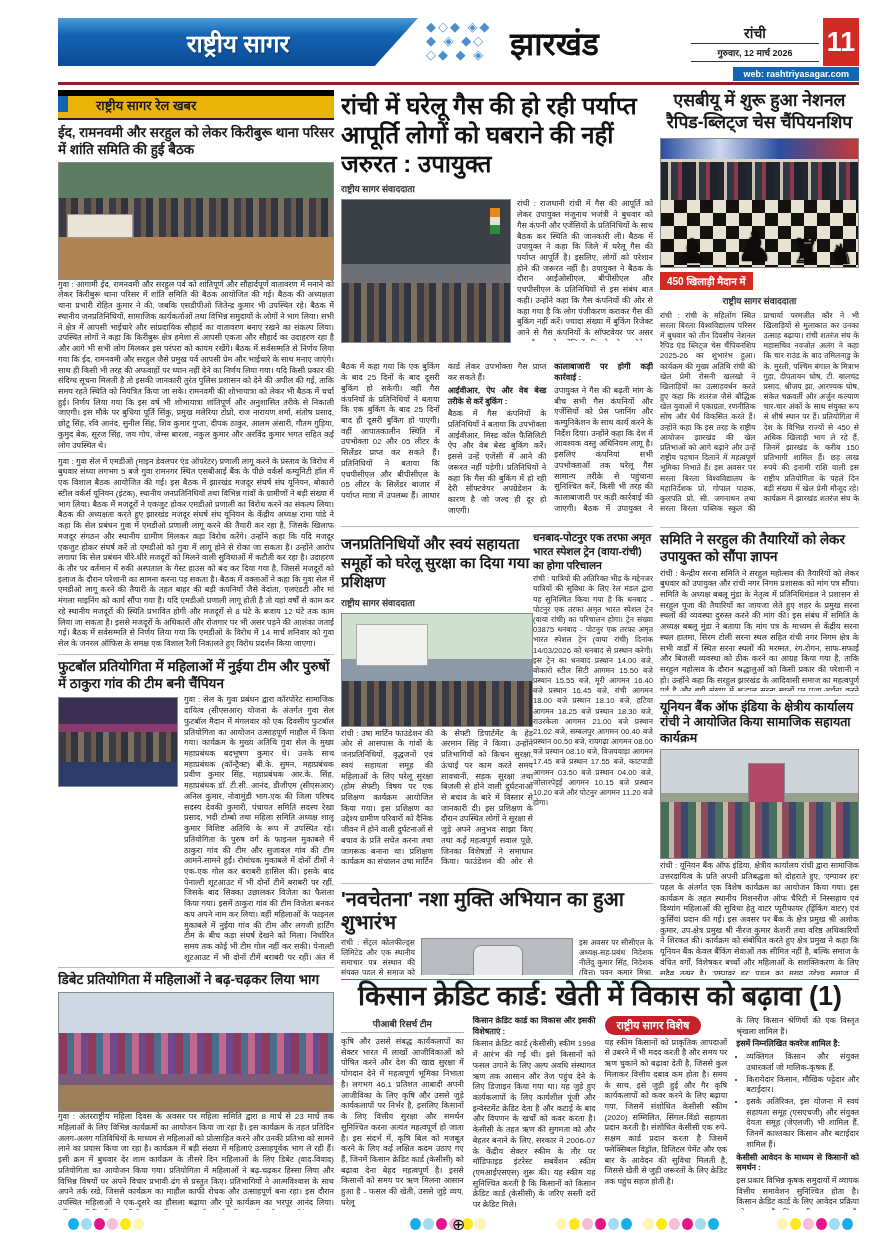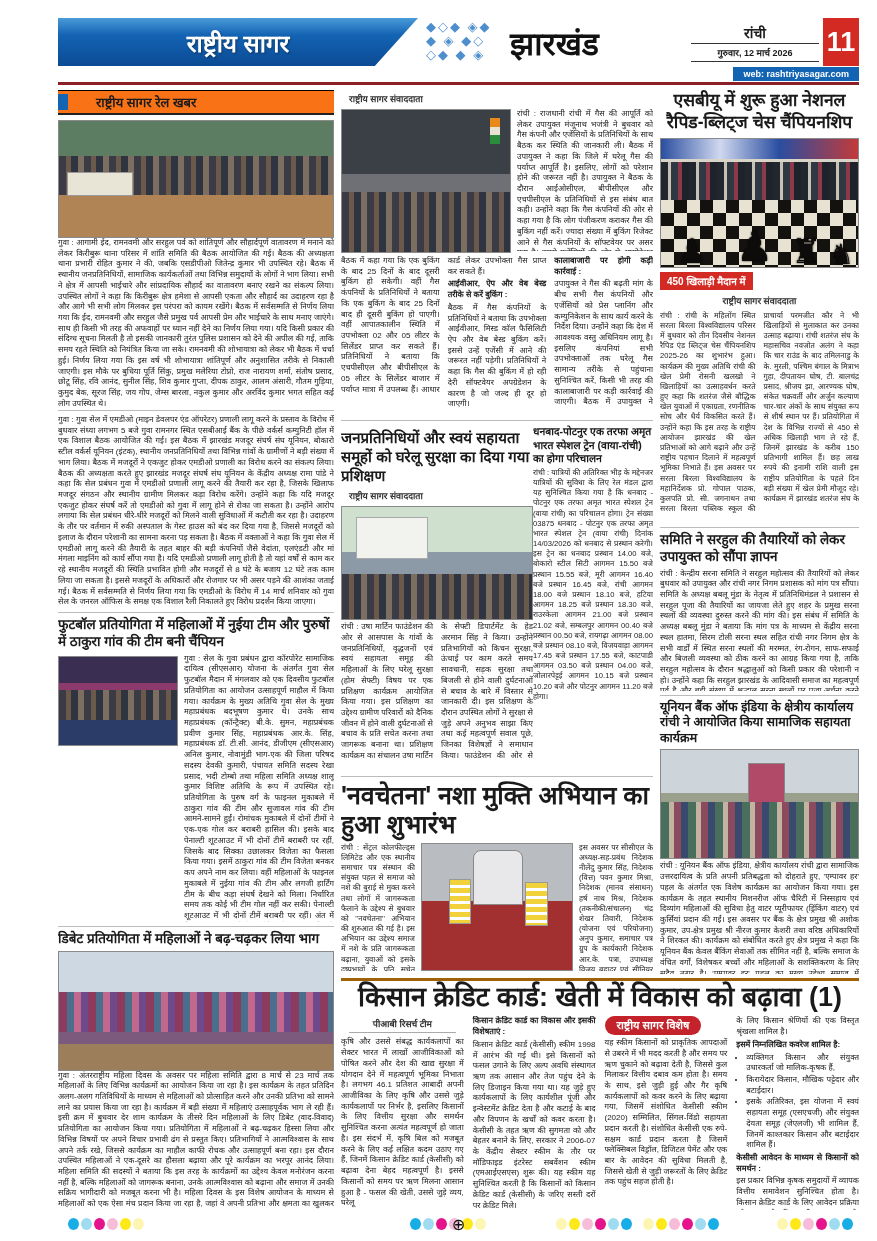--- a/index.html
+++ b/index.html
@@ -26,50 +26,50 @@
                    padding:1px 10px;line-height:12px;}
   .redRule{height:3px;background:#8c1f24;margin-top:1px;margin-bottom:5px;}
   
   .content{display:flex;gap:7px;height:1120px;overflow:hidden;}
   .colL{width:276px;flex:none;}
   .rightWrap{flex:1;display:flex;flex-direction:column;min-width:0;}
   .topSection{display:flex;gap:7px;height:902px;overflow:hidden;}
   .colC{width:312px;flex:none;}
   .colR{flex:1;min-width:0;}
   
-  .railBox{border-top:1px solid #000000;border-bottom:2px solid #222;background:#f97316;
-           display:flex;align-items:center;height:22px;margin-bottom:5px;}
+  .railBox{border-top:6px solid #000000;border-bottom:2px solid #222;background:#eab308;
+           display:flex;align-items:flex-start;height:22px;margin-bottom:5px;}
   .railBox .sq{width:10px;height:16px;background:#1464b4;margin-right:28px;}
   .railBox .lbl{font-size:13px;font-weight:bold;}
   .h-sm{font-size:13.5px;font-weight:bold;line-height:1.25;margin:3px 0;}
   .h-md{font-size:15px;font-weight:bold;line-height:1.25;margin:4px 0;}
   .h-lg{font-size:24px;font-weight:bold;line-height:1.2;margin:2px 0 4px;color:#111;}
   .h-chess{font-size:17.5px;font-weight:bold;line-height:1.25;text-align:center;margin:0 0 4px;}
-  .byline{font-size:9px;font-weight:bold;color:#333;margin:2px 8px 4px;}
+  .byline{font-size:9px;font-weight:bold;color:#333;margin:2px 0 4px;}
   .body{font-size:8px;line-height:1.34;text-align:justify;overflow:hidden;}
   .cols2{column-count:2;column-gap:8px;}
   .cols3{column-count:3;column-gap:8px;}
   .body p{margin:0 0 2px;}
   .bsub{font-weight:bold;}
   .photo{position:relative;border:1px solid #8a8a8a;overflow:hidden;background:#cfcabf;}
   .pplRow{position:absolute;left:0;right:0;height:34%;
           background:repeating-linear-gradient(90deg,#3b3b46 0 7px,#6b5a4c 7px 12px,#2e3440 12px 19px,#7c6f62 19px 25px);}
   .sep{border-top:1px solid #bbb;margin:4px 0;}
   .redLabel{display:inline-block;background:#d42a24;color:#fff;font-size:10px;font-weight:bold;
             padding:2px 7px;margin-bottom:2px;}
   .badge{display:inline-block;background:#c4232b;color:#fff;font-size:11px;font-weight:bold;
          padding:2px 12px;border-radius:10px;margin:0 0 3px;}
   
   .chessBoard{position:absolute;left:0;right:0;bottom:0;height:52%;
      background:repeating-conic-gradient(#14120f 0% 25%,#e8e2d2 0% 50%) 0 0/26px 26px;}
   .chessBanner{position:absolute;left:0;right:0;top:0;height:16%;
      background:linear-gradient(90deg,#2a4ea0,#cfd8ef 30%,#2a4ea0 60%,#c23a3a);}
   .chessPiece{position:absolute;font-size:34px;color:#0d0c0a;bottom:-4px;text-shadow:0 0 2px #000;}
   
-  .kcc{border-top:3px solid #a16207;margin-top:4px;padding-top:2px;height:232px;overflow:hidden;}
+  .kcc{border-top:1px solid #a16207;margin-top:4px;padding-top:2px;height:232px;overflow:hidden;}
   .kcc h1{font-size:27px;font-weight:bold;text-align:center;margin:0 0 4px;line-height:1.1;}
   .kccCols{display:flex;gap:9px;}
   .kccCols .c{flex:1;min-width:0;}
   .kcc .byline{text-align:center;border-bottom:1px solid #aaa;padding-bottom:2px;}
   .kcc ul{margin:1px 0 2px 10px;padding:0;}
   .kcc li{margin:0 0 1px;}
   
   .foot{display:flex;align-items:center;height:24px;margin-top:2px;position:relative;}
   .dots{display:flex;gap:2px;position:absolute;top:6px;}
   .dot{width:11px;height:12px;border-radius:50%;}
@@ -100,20 +100,21 @@
 
   <div class="content">
 
     <div class="colL">
       <div class="railBox">
         <div class="sq"></div>
         <div class="lbl">राष्ट्रीय सागर रेल खबर</div>
       </div>
 
       <div>
+        <div class="h-sm">ईद, रामनवमी और सरहुल को लेकर किरीबुरू थाना परिसर में शांति समिति की हुई बैठक</div>
         <div class="photo" style="height:116px;background:linear-gradient(180deg,#5d7d62 0 34%,#b08455 34% 100%);">
           <div class="pplRow" style="top:30%;"></div>
           <div style="position:absolute;left:8px;top:44%;width:64px;height:22px;background:#e8e4d6;border:1px solid #999;"></div>
         </div>
         <div class="body" style="max-height:168px;">गुवा : आगामी ईद, रामनवमी और सरहुल पर्व को शांतिपूर्ण और सौहार्दपूर्ण वातावरण में मनाने को लेकर किरीबुरू थाना परिसर में शांति समिति की बैठक आयोजित की गई। बैठक की अध्यक्षता थाना प्रभारी रोहित कुमार ने की, जबकि एसडीपीओ जितेन्द्र कुमार भी उपस्थित रहे। बैठक में स्थानीय जनप्रतिनिधियों, सामाजिक कार्यकर्ताओं तथा विभिन्न समुदायों के लोगों ने भाग लिया। सभी ने क्षेत्र में आपसी भाईचारे और सांप्रदायिक सौहार्द का वातावरण बनाए रखने का संकल्प लिया। उपस्थित लोगों ने कहा कि किरीबुरू क्षेत्र हमेशा से आपसी एकता और सौहार्द का उदाहरण रहा है और आगे भी सभी लोग मिलकर इस परंपरा को कायम रखेंगे। बैठक में सर्वसम्मति से निर्णय लिया गया कि ईद, रामनवमी और सरहुल जैसे प्रमुख पर्व आपसी प्रेम और भाईचारे के साथ मनाए जाएंगे। साथ ही किसी भी तरह की अफवाहों पर ध्यान नहीं देने का निर्णय लिया गया। यदि किसी प्रकार की संदिग्ध सूचना मिलती है तो इसकी जानकारी तुरंत पुलिस प्रशासन को देने की अपील की गई, ताकि समय रहते स्थिति को नियंत्रित किया जा सके। रामनवमी की शोभायात्रा को लेकर भी बैठक में चर्चा हुई। निर्णय लिया गया कि इस वर्ष भी शोभायात्रा शांतिपूर्ण और अनुशासित तरीके से निकाली जाएगी। इस मौके पर बुधिया पूर्ति सिंकु, प्रमुख मलेरिया टोप्नो, राज नारायण शर्मा, संतोष प्रसाद, छोटू सिंह, रवि आनंद, सुनील सिंह, शिव कुमार गुप्ता, दीपक ठाकुर, आलम अंसारी, गौतम गुड़िया, कुमुद बेक, सूरज सिंह, जय गोप, जेम्स बारला, नकुल कुमार और अरविंद कुमार भगत सहित कई लोग उपस्थित थे।</div>
       </div>
 
       <div class="sep"></div>
       <div>
         <div class="body" style="max-height:248px;">गुवा : गुवा सेल में एमडीओ (माइन डेवलपर एंड ऑपरेटर) प्रणाली लागू करने के प्रस्ताव के विरोध में बुधवार संध्या लगभग 5 बजे गुवा रामनगर स्थित एसबीआई बैंक के पीछे वर्कर्स कम्युनिटी हॉल में एक विशाल बैठक आयोजित की गई। इस बैठक में झारखंड मजदूर संघर्ष संघ यूनियन, बोकारो स्टील वर्कर्स यूनियन (इंटक), स्थानीय जनप्रतिनिधियों तथा विभिन्न गांवों के ग्रामीणों ने बड़ी संख्या में भाग लिया। बैठक में मजदूरों ने एकजुट होकर एमडीओ प्रणाली का विरोध करने का संकल्प लिया। बैठक की अध्यक्षता करते हुए झारखंड मजदूर संघर्ष संघ यूनियन के केंद्रीय अध्यक्ष रामा पांडे ने कहा कि सेल प्रबंधन गुवा में एमडीओ प्रणाली लागू करने की तैयारी कर रहा है, जिसके खिलाफ मजदूर संगठन और स्थानीय ग्रामीण मिलकर कड़ा विरोध करेंगे। उन्होंने कहा कि यदि मजदूर एकजुट होकर संघर्ष करें तो एमडीओ को गुवा में लागू होने से रोका जा सकता है। उन्होंने आरोप लगाया कि सेल प्रबंधन धीरे-धीरे मजदूरों को मिलने वाली सुविधाओं में कटौती कर रहा है। उदाहरण के तौर पर वर्तमान में रुकी अस्पताल के गेस्ट हाउस को बंद कर दिया गया है, जिससे मजदूरों को इलाज के दौरान परेशानी का सामना करना पड़ सकता है। बैठक में वक्ताओं ने कहा कि गुवा सेल में एमडीओ लागू करने की तैयारी के तहत बाहर की बड़ी कंपनियों जैसे वेदांता, एलएंडटी और मां मंगला माइनिंग को कार्य सौंपा गया है। यदि एमडीओ प्रणाली लागू होती है तो यहां वर्षों से काम कर रहे स्थानीय मजदूरों की स्थिति प्रभावित होगी और मजदूरों से 8 घंटे के बजाय 12 घंटे तक काम लिया जा सकता है। इससे मजदूरों के अधिकारों और रोजगार पर भी असर पड़ने की आशंका जताई गई। बैठक में सर्वसम्मति से निर्णय लिया गया कि एमडीओ के विरोध में 14 मार्च शनिवार को गुवा सेल के जनरल ऑफिस के समक्ष एक विशाल रैली निकालते हुए विरोध प्रदर्शन किया जाएगा।</div>
@@ -138,29 +139,30 @@
         </div>
         <div class="body" style="max-height:150px;">गुवा : अंतरराष्ट्रीय महिला दिवस के अवसर पर महिला समिति द्वारा 8 मार्च से 23 मार्च तक महिलाओं के लिए विभिन्न कार्यक्रमों का आयोजन किया जा रहा है। इस कार्यक्रम के तहत प्रतिदिन अलग-अलग गतिविधियों के माध्यम से महिलाओं को प्रोत्साहित करने और उनकी प्रतिभा को सामने लाने का प्रयास किया जा रहा है। कार्यक्रम में बड़ी संख्या में महिलाएं उत्साहपूर्वक भाग ले रही हैं। इसी क्रम में बुधवार देर शाम कार्यक्रम के तीसरे दिन महिलाओं के लिए डिबेट (वाद-विवाद) प्रतियोगिता का आयोजन किया गया। प्रतियोगिता में महिलाओं ने बढ़-चढ़कर हिस्सा लिया और विभिन्न विषयों पर अपने विचार प्रभावी ढंग से प्रस्तुत किए। प्रतिभागियों ने आत्मविश्वास के साथ अपने तर्क रखे, जिससे कार्यक्रम का माहौल काफी रोचक और उत्साहपूर्ण बना रहा। इस दौरान उपस्थित महिलाओं ने एक-दूसरे का हौसला बढ़ाया और पूरे कार्यक्रम का भरपूर आनंद लिया। महिला समिति की सदस्यों ने बताया कि इस तरह के कार्यक्रमों का उद्देश्य केवल मनोरंजन करना नहीं है, बल्कि महिलाओं को जागरूक बनाना, उनके आत्मविश्वास को बढ़ाना और समाज में उनकी सक्रिय भागीदारी को मजबूत करना भी है। महिला दिवस के इस विशेष आयोजन के माध्यम से महिलाओं को एक ऐसा मंच प्रदान किया जा रहा है, जहां वे अपनी प्रतिभा और क्षमता का खुलकर प्रदर्शन कर सकें।</div>
       </div>
     </div>
 
     <div class="rightWrap">
       <div class="topSection">
 
         <div class="colC">
           <div>
+            <div class="h-lg">रांची में घरेलू गैस की हो रही पर्याप्त आपूर्ति लोगों को घबराने की नहीं जरुरत : उपायुक्त</div>
             <div class="byline">राष्ट्रीय सागर संवाददाता</div>
             <div style="display:flex;gap:6px;">
               <div class="photo" style="width:168px;height:142px;flex:none;background:linear-gradient(180deg,#3b3f46 0 45%,#6e7076 45% 100%);">
                 <div style="position:absolute;right:10px;top:8px;width:10px;height:26px;background:linear-gradient(180deg,#e8891a 0 33%,#e8e2d2 33% 66%,#2a8c3c 66% 100%);"></div>
                 <div class="pplRow" style="bottom:0;height:42%;"></div>
               </div>
               <div class="body" style="flex:1;max-height:142px;">रांची : राजधानी रांची में गैस की आपूर्ति को लेकर उपायुक्त मंजूनाथ भजंत्री ने बुधवार को गैस कंपनी और एजेंसियों के प्रतिनिधियों के साथ बैठक कर स्थिति की जानकारी ली। बैठक में उपायुक्त ने कहा कि जिले में घरेलू गैस की पर्याप्त आपूर्ति है। इसलिए, लोगों को परेशान होने की जरूरत नहीं है। उपायुक्त ने बैठक के दौरान आईओसीएल, बीपीसीएल और एचपीसीएल के प्रतिनिधियों से इस संबंध बात कही। उन्होंने कहा कि गैस कंपनियों की ओर से कहा गया है कि लोग पंजीकरण कराकर गैस की बुकिंग नहीं करें। ज्यादा संख्या में बुकिंग रिजेक्ट आने से गैस कंपनियों के सॉफ्टवेयर पर असर पड़ा है। इससे एजेंसियों की ओर से अपग्रेडेशन का कार्य जारी है, कुछ ही दिनों में सामान्य रूप से बुकिंग हो सकेगी। कहा गया कि लोगों को एजेंसियों के ऑफिस आने की आवश्यकता नहीं है।</div>
             </div>
-            <div class="body cols3" style="max-height:160px;margin-top:3px;">
+            <div class="body cols3" style="max-height:160px;margin-top:19px;">
               <p>बैठक में कहा गया कि एक बुकिंग के बाद 25 दिनों के बाद दूसरी बुकिंग हो सकेगी। वहीं गैस कंपनियों के प्रतिनिधियों ने बताया कि एक बुकिंग के बाद 25 दिनों बाद ही दूसरी बुकिंग हो पाएगी। वहीं आपातकालीन स्थिति में उपभोक्ता 02 और 05 लीटर के सिलेंडर प्राप्त कर सकते हैं। प्रतिनिधियों ने बताया कि एचपीसीएल और बीपीसीएल के 05 लीटर के सिलेंडर बाजार में पर्याप्त मात्रा में उपलब्ध हैं। आधार कार्ड लेकर उपभोक्ता गैस प्राप्त कर सकते हैं।</p>
               <p class="bsub">आईवीआर, ऐप और वेब बेस्ड तरीके से करें बुकिंग :</p>
               <p>बैठक में गैस कंपनियों के प्रतिनिधियों ने बताया कि उपभोक्ता आईवीआर, मिस्ड कॉल फैसिलिटी ऐप और वेब बेस्ड बुकिंग करें। इससे उन्हें एजेंसी में आने की जरूरत नहीं पड़ेगी। प्रतिनिधियों ने कहा कि गैस की बुकिंग में हो रही देरी सॉफ्टवेयर अपग्रेडेशन के कारण है जो जल्द ही दूर हो जाएगी।</p>
               <p class="bsub">कालाबाजारी पर होगी कड़ी कार्रवाई :</p>
               <p>उपायुक्त ने गैस की बढ़ती मांग के बीच सभी गैस कंपनियों और एजेंसियों को प्रेस प्लानिंग और कम्युनिकेशन के साथ कार्य करने के निर्देश दिया। उन्होंने कहा कि देश में आवश्यक वस्तु अधिनियम लागू है। इसलिए कंपनियां सभी उपभोक्ताओं तक घरेलू गैस सामान्य तरीके से पहुंचाना सुनिश्चित करें, किसी भी तरह की कालाबाजारी पर कड़ी कार्रवाई की जाएगी। बैठक में उपायुक्त ने अस्पताल, आंगनबाड़ी केंद्र, ओल्ड एज होम, अनाथालय, कल्याण विभाग की ओर से संचालित हॉस्टल, मध्याह्न भोजन, संप्रेषण गृह, जेल और सीएचएफ में गैस की आपूर्ति सुनिश्चित करने के निर्देश दिया। उपायुक्त ने इसके लिए डिस्ट्रिक्ट लेवल मॉनिटरिंग कमिटि बनाने का निर्देश दिया। कमिटि में अनुमंडल पदाधिकारी सदर और बूंदू, मार्केटिंग ऑफिसर, ओएनजीसी एवं गैस एजेंसी के नोडल, हॉस्पिटल के नोडल एवं अन्य संबंधित पदाधिकारी को रखा गया है।</p>
             </div>
           </div>
 
           <div class="sep"></div>
           <div style="display:flex;">
@@ -174,21 +176,21 @@
               <div class="body cols2" style="max-height:150px;margin-top:2px;">रांची : उषा मार्टिन फाउंडेशन की ओर से आसपास के गांवों के जनप्रतिनिधियों, वृद्धजनों एवं स्वयं सहायता समूह की महिलाओं के लिए घरेलू सुरक्षा (होम सेफ्टी) विषय पर एक प्रशिक्षण कार्यक्रम आयोजित किया गया। इस प्रशिक्षण का उद्देश्य ग्रामीण परिवारों को दैनिक जीवन में होने वाली दुर्घटनाओं से बचाव के प्रति सचेत करना तथा जागरूक बनाना था। प्रशिक्षण कार्यक्रम का संचालन उषा मार्टिन के सेफ्टी डिपार्टमेंट के हेड अरमान सिंह ने किया। उन्होंने प्रतिभागियों को किचन सुरक्षा, ऊंचाई पर काम करते समय सावधानी, सड़क सुरक्षा तथा बिजली से होने वाली दुर्घटनाओं से बचाव के बारे में विस्तार से जानकारी दी। इस प्रशिक्षण के दौरान उपस्थित लोगों ने सुरक्षा से जुड़े अपने अनुभव साझा किए तथा कई महत्वपूर्ण सवाल पूछे, जिनका विशेषज्ञों ने समाधान किया। फाउंडेशन की ओर से बताया गया कि भविष्य में भी इस तरह के जागरूकता कार्यक्रम आयोजित किए जाते रहेंगे और ग्रामीण परिवारों को सुरक्षित जीवनशैली अपनाने के लिए प्रेरित किया जाएगा।</div>
             </div>
             <div style="flex:1;min-width:0;">
               <div style="font-size:10.5px;font-weight:bold;line-height:1.3;margin-bottom:2px;">धनबाद-पोटनुर एक तरफा अमृत भारत स्पेशल ट्रेन (वाया-रांची) का होगा परिचालन</div>
               <div class="body" style="font-size:7.6px;max-height:258px;">रांची : यात्रियों की अतिरिक्त भीड़ के मद्देनजर यात्रियों की सुविधा के लिए रेल मंडल द्वारा यह सुनिश्चित किया गया है कि धनबाद - पोटनुर एक तरफा अमृत भारत स्पेशल ट्रेन (वाया रांची) का परिचालन होगा। ट्रेन संख्या 03875 धनबाद - पोटनुर एक तरफा अमृत भारत स्पेशल ट्रेन (वाया रांची) दिनांक 14/03/2026 को धनबाद से प्रस्थान करेगी। इस ट्रेन का धनबाद प्रस्थान 14.00 बजे, बोकारो स्टील सिटी आगमन 15.50 बजे प्रस्थान 15.55 बजे, मूरी आगमन 16.40 बजे प्रस्थान 16.45 बजे, रांची आगमन 18.00 बजे प्रस्थान 18.10 बजे, हटिया आगमन 18.25 बजे प्रस्थान 18.30 बजे, राउरकेला आगमन 21.00 बजे प्रस्थान 21.02 बजे, सम्बलपुर आगमन 00.40 बजे प्रस्थान 00.50 बजे, रायगढ़ा आगमन 08.00 बजे प्रस्थान 08.10 बजे, विजयवाड़ा आगमन 17.45 बजे प्रस्थान 17.55 बजे, काटपाडी आगमन 03.50 बजे प्रस्थान 04.00 बजे, जोलारपेट्टई आगमन 10.15 बजे प्रस्थान 10.20 बजे और पोटनुर आगमन 11.20 बजे होगा।</div>
             </div>
           </div>
 
           <div class="sep"></div>
           <div>
-            <div style="font-size:25px;font-weight:bold;line-height:1.15;margin:0 0 4px;">'नवचेतना' नशा मुक्ति अभियान का हुआ शुभारंभ</div>
+            <div style="font-size:20px;font-weight:bold;line-height:1.15;margin:0 0 4px;">'नवचेतना' नशा मुक्ति अभियान का हुआ शुभारंभ</div>
             <div style="display:flex;gap:6px;">
               <div class="body" style="width:74px;flex:none;max-height:128px;font-size:7.6px;">रांची : सेंट्रल कोलफील्ड्स लिमिटेड और एक स्थानीय समाचार पत्र संस्थान की संयुक्त पहल से समाज को नशे की बुराई से मुक्त करने तथा लोगों में जागरूकता फैलाने के उद्देश्य से बुधवार को ''नवचेतना'' अभियान की शुरुआत की गई है। इस अभियान का उद्देश्य समाज में नशे के प्रति जागरूकता बढ़ाना, युवाओं को इसके दुष्प्रभावों के प्रति सचेत करना तथा एक स्वस्थ एवं नशामुक्त वातावरण के निर्माण के लिए लोगों को प्रेरित करना है।</div>
               <div class="photo" style="flex:1;height:126px;background:linear-gradient(180deg,#b9bdc2 0 45%,#a33030 45% 100%);">
                 <div style="position:absolute;left:34%;top:6px;width:32%;height:42%;background:#e8e8ea;border-radius:8px 8px 0 0;border:1px solid #888;"></div>
                 <div style="position:absolute;left:18%;top:28%;width:13%;height:34%;background:repeating-linear-gradient(180deg,#f2d23a 0 5px,#fff 5px 8px);border:1px solid #999;"></div>
                 <div style="position:absolute;right:16%;top:30%;width:14%;height:34%;background:repeating-linear-gradient(180deg,#f2d23a 0 5px,#fff 5px 8px);border:1px solid #999;"></div>
 
               </div>
               <div class="body" style="width:74px;flex:none;max-height:128px;font-size:7.6px;">इस अवसर पर सीसीएल के अध्यक्ष-सह-प्रबंध निदेशक नीलेंदु कुमार सिंह, निदेशक (वित्त) पवन कुमार मिश्रा, निदेशक (मानव संसाधन) हर्ष नाथ मिश्र, निदेशक (तकनीकी/संचालन) चंद्र शेखर तिवारी, निदेशक (योजना एवं परियोजना) अनुप कुमार, समाचार पत्र ग्रुप के कार्यकारी निदेशक आर.के. पत्रा, उपाध्यक्ष विजय बहादुर एवं सीनियर रेजिडेंट एडिटर विजय पाठक ने हरी झंडी दिखाकर 'नवचेतना रथ' को रवाना किया। यह रथ झारखंड के विभिन्न गांवों में जाकर नशे के विरुद्ध जागरूकता फैलाने का कार्य करेगा।</div>
             </div>

